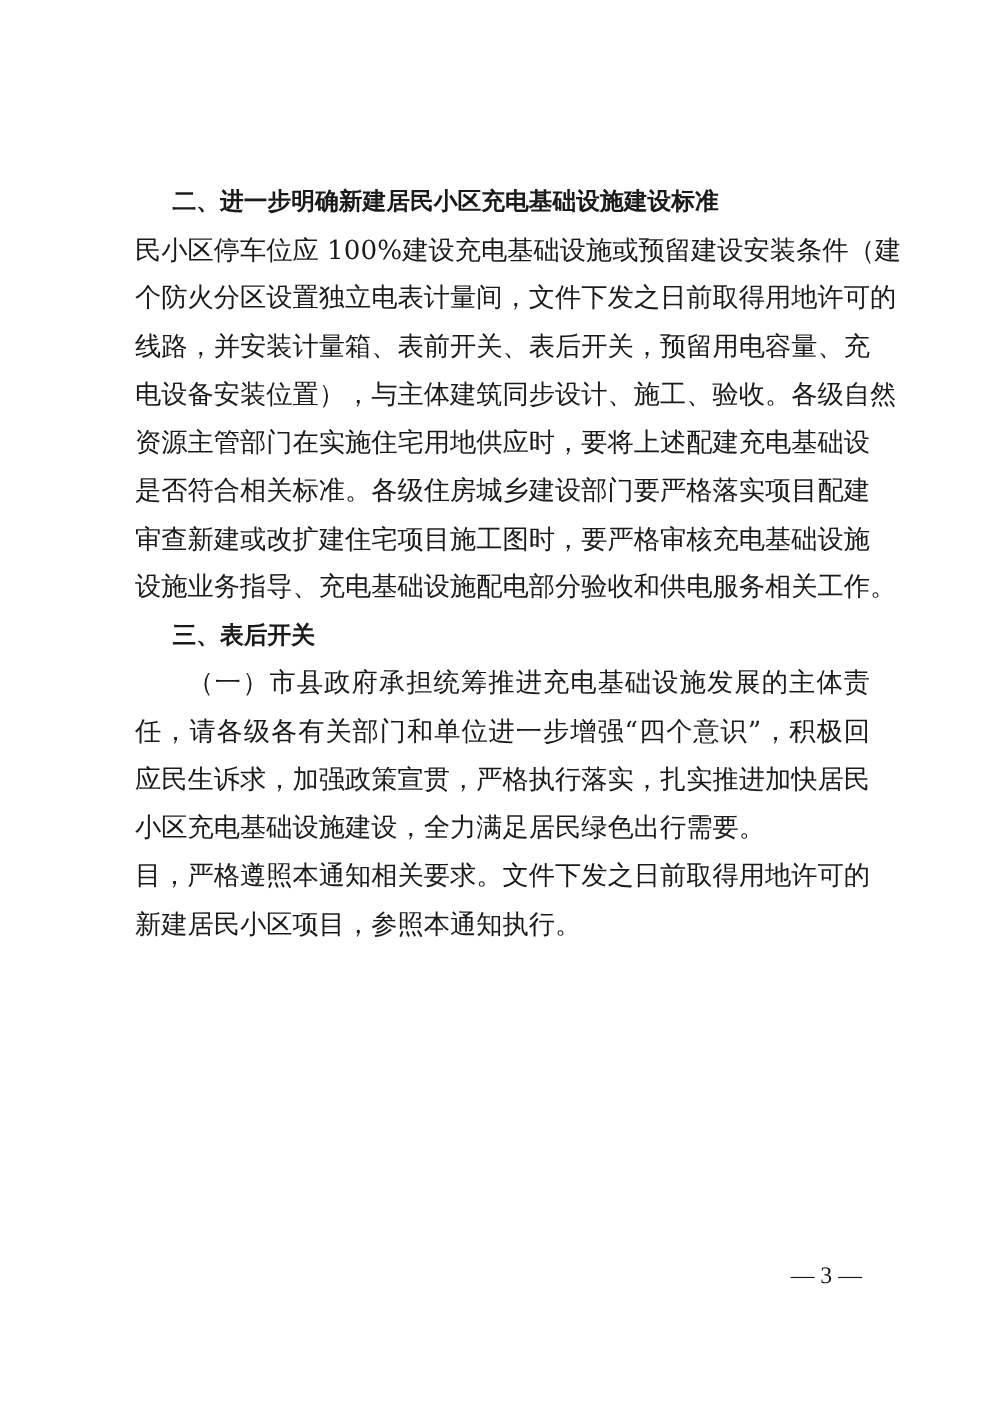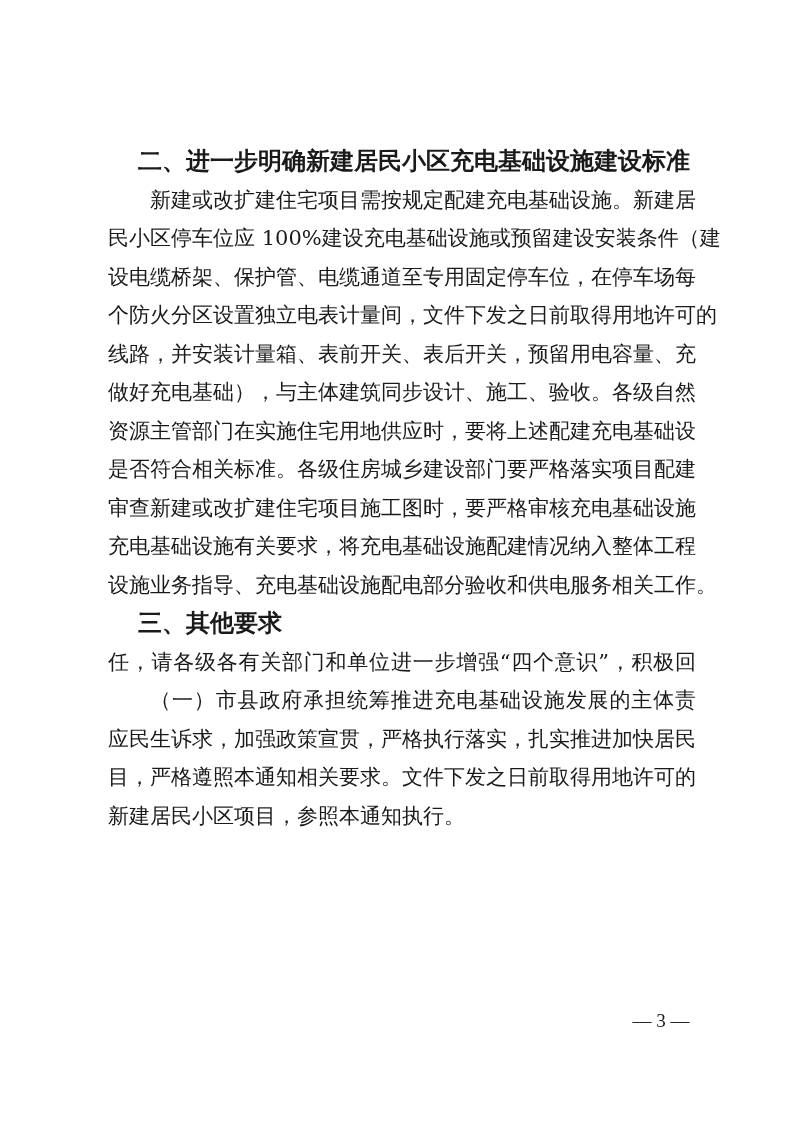--- a/index.html
+++ b/index.html
@@ -34,21 +34,21 @@
     .line.last {
       text-align-last: left;
     }
     .indent {
       padding-left: 42px;
     }
     .heading {
       font-family: "DejaVu Sans", "Liberation Sans", sans-serif;
       font-weight: bold;
       text-align-last: left;
-      font-size: 24px;
+      font-size: 19px;
     }
     .heading.indent {
       padding-left: 30px;
     }
     .page-number {
       position: absolute;
       top: 1008px;
       left: 626px;
       width: 70px;
       text-align: center;
@@ -59,39 +59,37 @@
     }
   </style>
 </head>
 <body>
 
 <div class="page">
 
   <div class="line heading indent">二、进一步明确新建居民小区充电基础设施建设标准</div>
 
   <div>
-    <div class="line indent">新建或改扩建住宅项目需按规定配建充电基础设施。新建居</div>
     <div class="line">民小区停车位应 100%建设充电基础设施或预留建设安装条件（建</div>
-    <div class="line">设电缆桥架、保护管、电缆通道至专用固定停车位，在停车场每</div>
     <div class="line">个防火分区设置独立电表计量间，文件下发之日前取得用地许可的</div>
     <div class="line">线路，并安装计量箱、表前开关、表后开关，预留用电容量、充</div>
-    <div class="line">做好充电基础），与主体建筑同步设计、施工、验收。各级自然</div>
+    <div class="line">电设备安装位置），与主体建筑同步设计、施工、验收。各级自然</div>
     <div class="line">资源主管部门在实施住宅用地供应时，要将上述配建充电基础设</div>
     <div class="line">是否符合相关标准。各级住房城乡建设部门要严格落实项目配建</div>
     <div class="line">审查新建或改扩建住宅项目施工图时，要严格审核充电基础设施</div>
-    <div class="line">充电基础设施有关要求，将充电基础设施配建情况纳入整体工程</div>
     <div class="line">设施业务指导、充电基础设施配电部分验收和供电服务相关工作。</div>
   </div>
 
-  <div class="line heading indent">三、其他要求</div>
+  <div class="line heading indent">三、表后开关</div>
 
   <div>
+    <div class="line indent">（一）市县政府承担统筹推进充电基础设施发展的主体责</div>
     <div class="line">任，请各级各有关部门和单位进一步增强“四个意识”，积极回</div>
-    <div class="line indent">（一）市县政府承担统筹推进充电基础设施发展的主体责</div>
     <div class="line">应民生诉求，加强政策宣贯，严格执行落实，扎实推进加快居民</div>
+    <div class="line last">小区充电基础设施建设，全力满足居民绿色出行需要。</div>
   </div>
 
   <div>
     <div class="line">目，严格遵照本通知相关要求。文件下发之日前取得用地许可的</div>
     <div class="line last">新建居民小区项目，参照本通知执行。</div>
   </div>
 
 </div>
 
 <div class="page-number">— 3 —</div>

